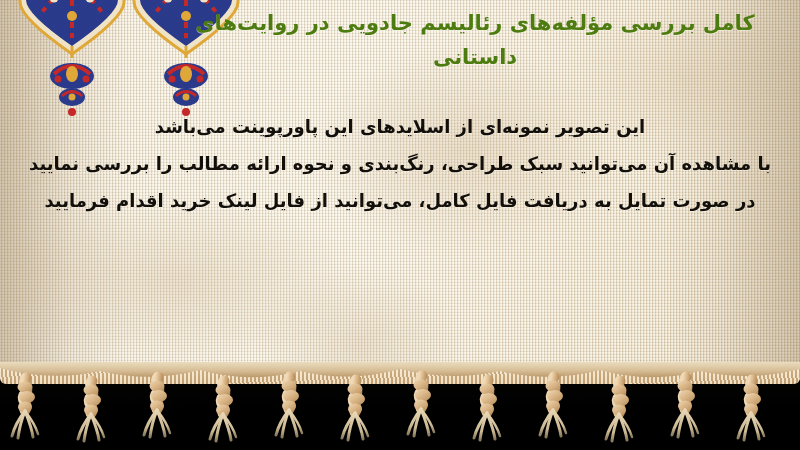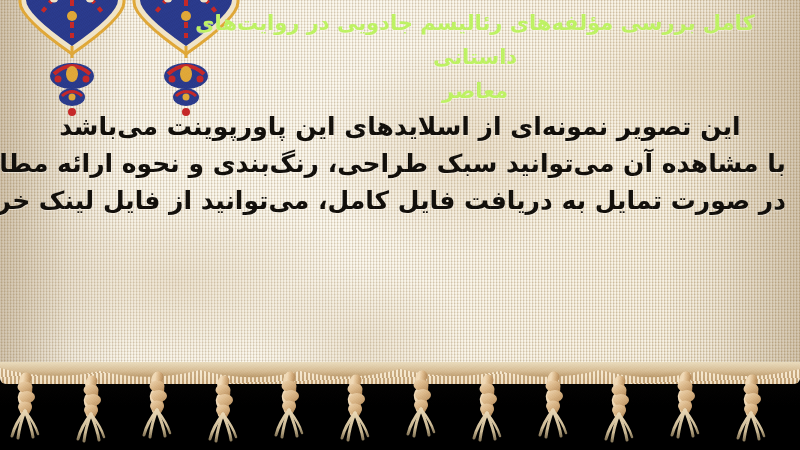--- a/index.html
+++ b/index.html
@@ -73,40 +73,40 @@
     width: 800px; height: 392px;
     text-align: center;
     direction: rtl;
   }
 
   .title {
     position: absolute;
     top: 6px;
     left: 150px;
     width: 650px;
-    color: #bef264;
+    color: #4d7c0f;
     font-size: 21px;
     line-height: 34px;
     font-weight: 700;
     letter-spacing: 0px;
     text-shadow: 0 1px 0 rgba(255,250,238,0.55);
   }
 
   .body-lines {
     position: absolute;
     top: 108px;
     left: 0;
     width: 800px;
     padding: 0 14px;
     box-sizing: border-box;
   }
 
   .body-line {
     color: #120f0b;
-    font-size: 25px;
+    font-size: 18px;
     line-height: 37px;
     font-weight: 700;
     white-space: nowrap;
     text-shadow: 0 1px 0 rgba(255,250,240,0.5);
   }
 
   
   .ornament {
     position: absolute;
     top: -46px;
@@ -242,21 +242,20 @@
           <ellipse cx="60" cy="143" rx="13" ry="9" fill="#2a3a8c"></ellipse>
           <path d="M50 142 Q60 133 70 142" stroke="#c62828" stroke-width="3" fill="none"></path>
           <circle cx="60" cy="143" r="3.5" fill="#e0a838"></circle>
           <circle cx="60" cy="158" r="4" fill="#c62828"></circle>
         </g>
       </svg>
     </div>
 
     <div class="title">
       <span>کامل بررسی مؤلفه‌های رئالیسم جادویی در روایت‌های داستانی</span><br>
-      <span>معاصر</span>
     </div>
 
     <div class="body-lines">
       <div class="body-line">این تصویر نمونه‌ای از اسلایدهای این پاورپوینت می‌باشد</div>
       <div class="body-line">با مشاهده آن می‌توانید سبک طراحی، رنگ‌بندی و نحوه ارائه مطالب را بررسی نمایید</div>
       <div class="body-line">در صورت تمایل به دریافت فایل کامل، می‌توانید از فایل لینک خرید اقدام فرمایید</div>
     </div>
   </div>
 
   <div class="fringe-band">

